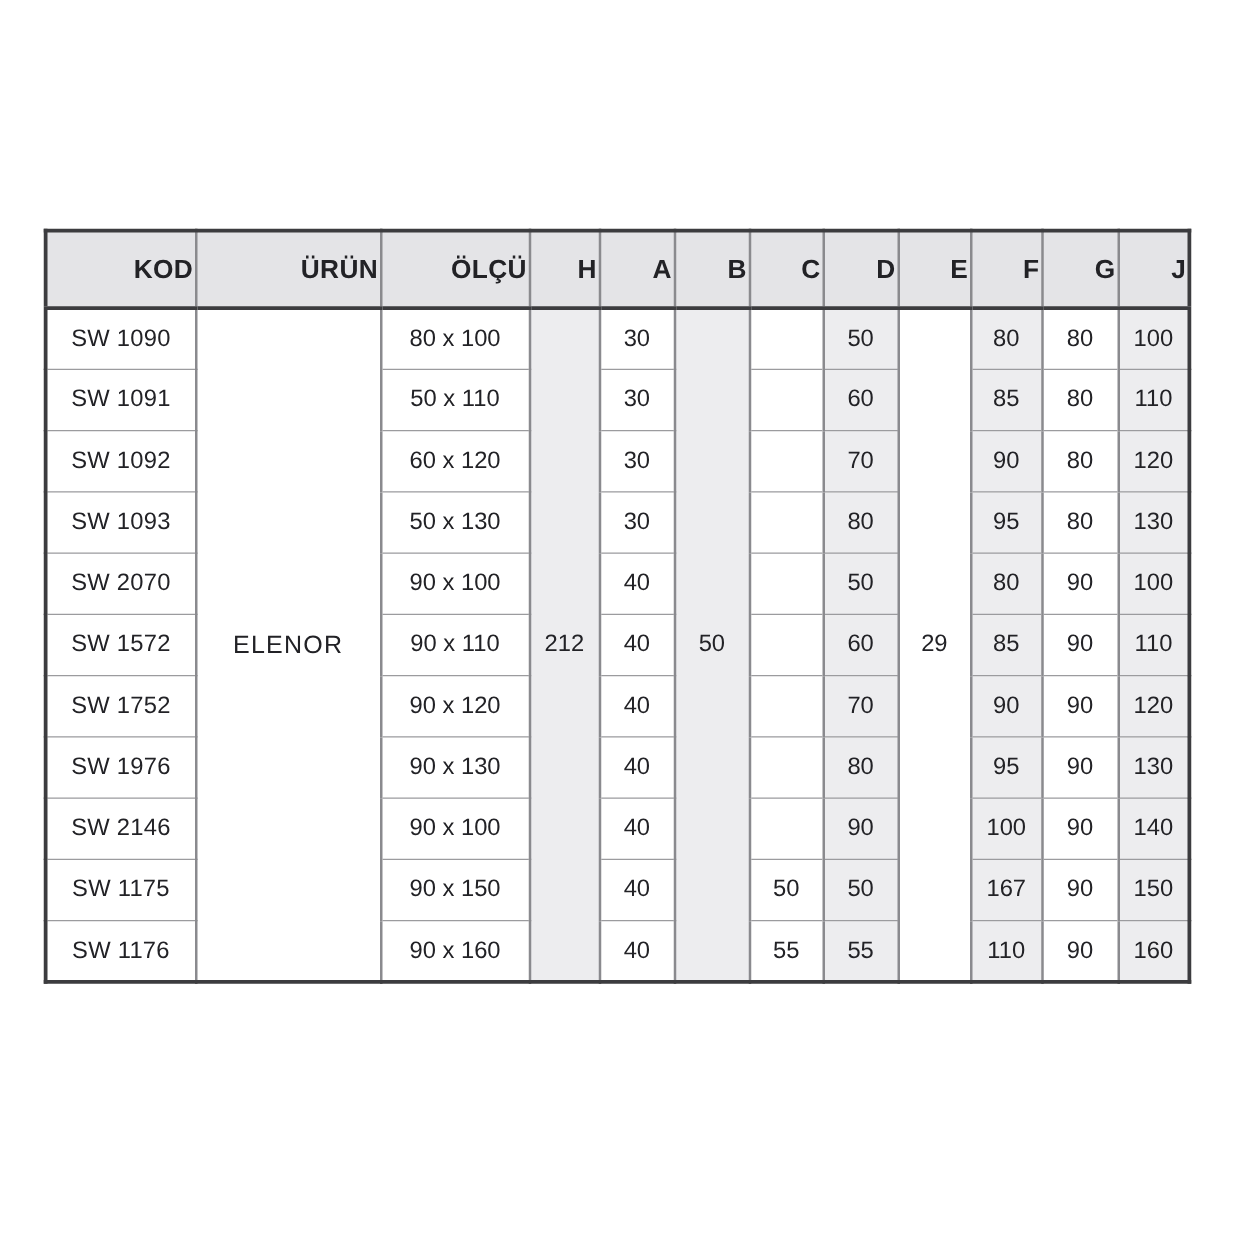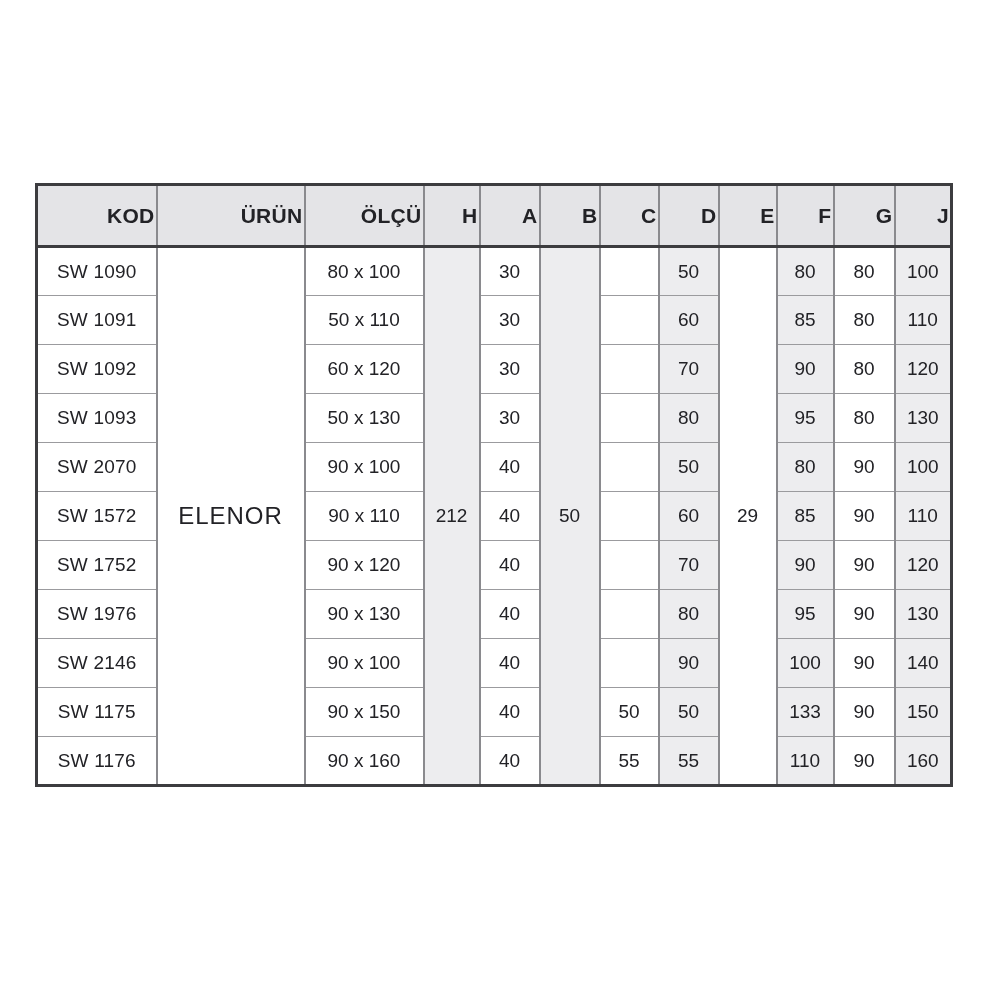--- a/index.html
+++ b/index.html
@@ -64,21 +64,21 @@
     background: var(--white-col-bg);
     color: var(--text);
     font-size: 19px;
     text-align: center;
     vertical-align: middle;
     border-left: 2px solid var(--grid-v);
     border-top: 1px solid var(--grid-h);
   }
   td.shaded { background: var(--shaded-col-bg); }
   td.kod    { font-weight: normal; letter-spacing: 0.2px; }
-  td.urun   { font-size: 24px; letter-spacing: 1px; }
+  td.urun   { font-size: 20px; letter-spacing: 1px; }
 </style>
 </head>
 <body>
 
 <div class="page">
   <table class="spec-table">
     <colgroup>
       <col class="c-kod">
         <col class="c-urun">
         <col class="c-olcu">
@@ -202,21 +202,21 @@
           <td class="shaded">100</td>
           <td>90</td>
           <td class="shaded">140</td>
         </tr>
         <tr>
           <td class="kod">SW 1175</td>
           <td>90 x 150</td>
           <td>40</td>
           <td>50</td>
           <td class="shaded">50</td>
-          <td class="shaded">133</td>
+          <td class="shaded">167</td>
           <td>90</td>
           <td class="shaded">150</td>
         </tr>
         <tr>
           <td class="kod">SW 1176</td>
           <td>90 x 160</td>
           <td>40</td>
           <td>55</td>
           <td class="shaded">55</td>
           <td class="shaded">110</td>

